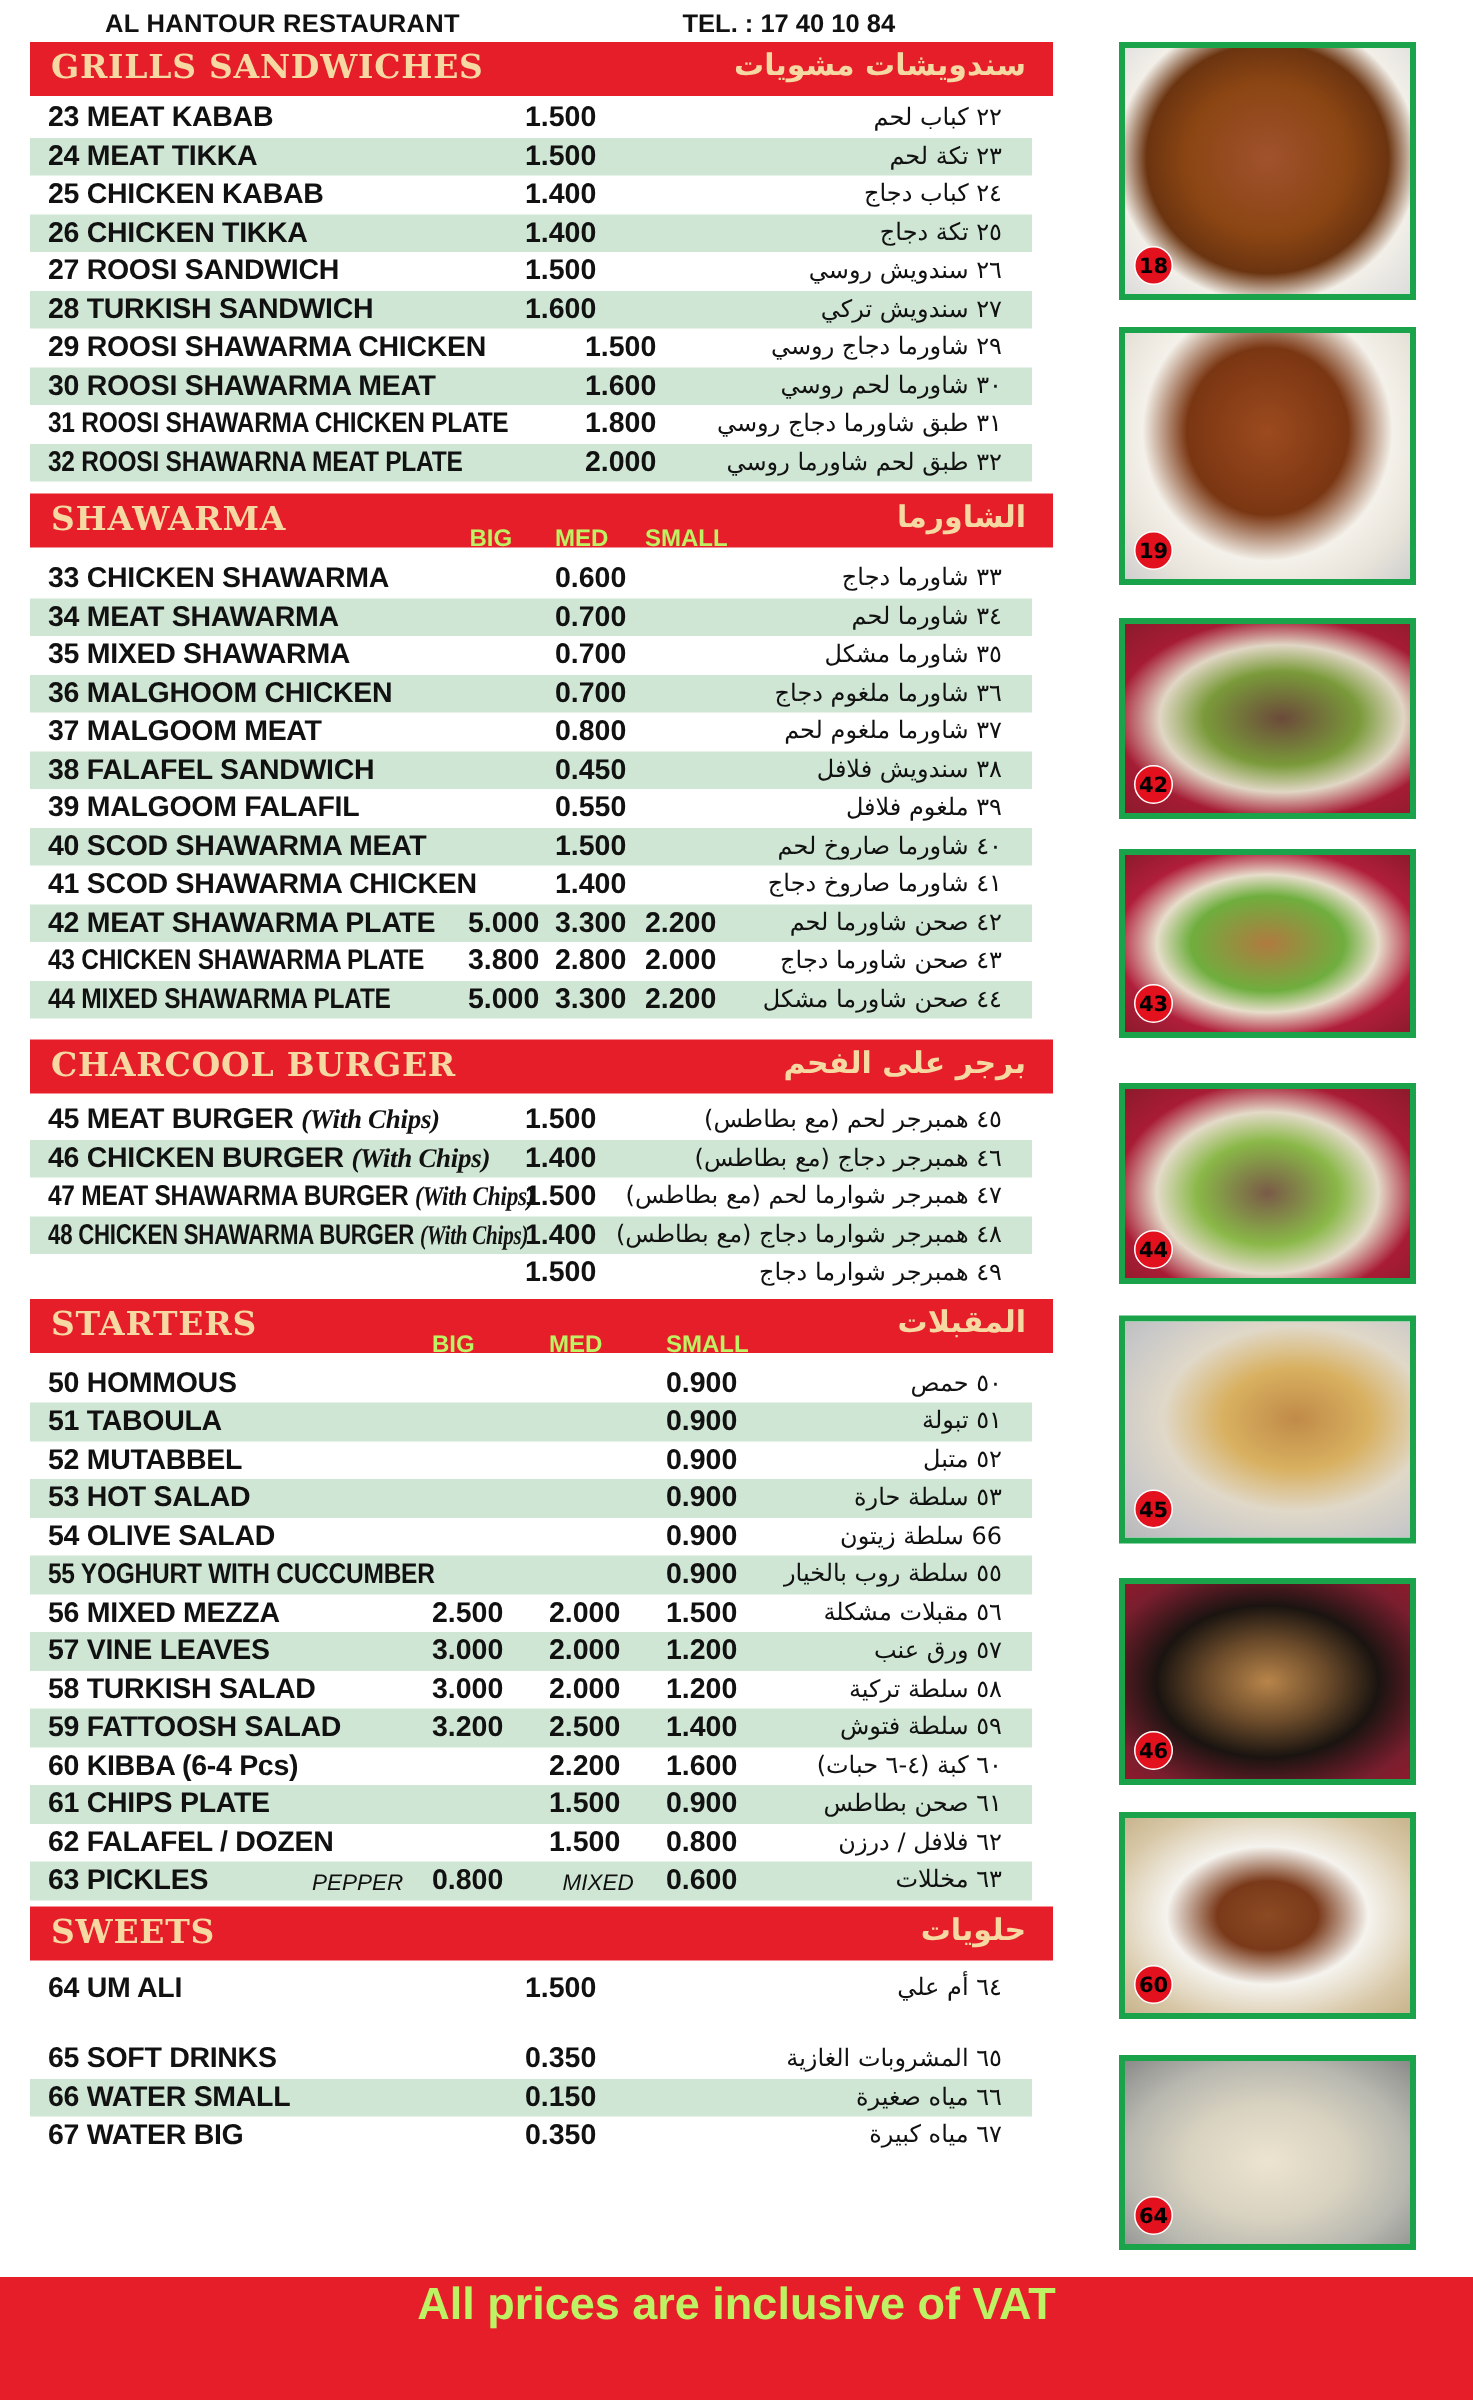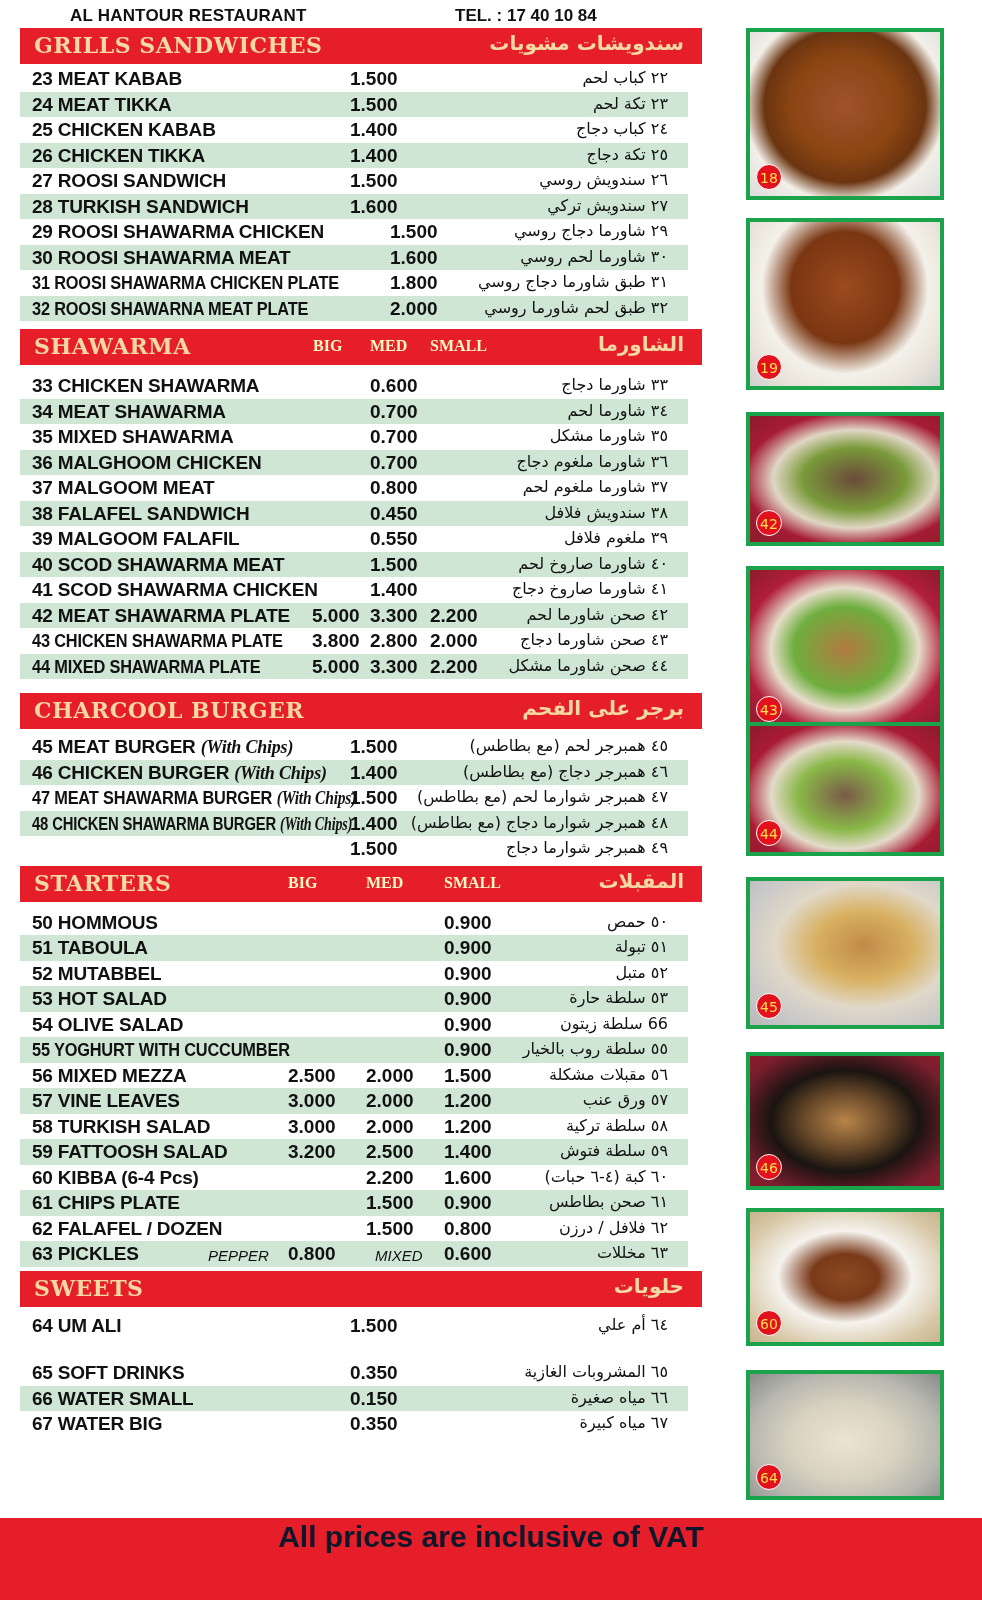--- a/index.html
+++ b/index.html
@@ -8,43 +8,43 @@
 
   .top-header { position: absolute; left: 0; top: 4px; width: 700px; height: 22px; }
   .top-header .name { position: absolute; left: 70px; top: 2px; font-weight: bold; font-size: 17px; letter-spacing: 0.2px; }
   .top-header .tel { position: absolute; left: 455px; top: 2px; font-weight: bold; font-size: 17px; }
 
   .menu { position: absolute; left: 20px; top: 28px; width: 682px; }
 
   .sec-head { position: relative; height: 36px; background: #e61e2a; color: #f7d9a0; }
   .sec-head .en { position: absolute; left: 14px; top: 4px; font-family: "DejaVu Serif", serif; font-weight: bold; font-size: 22px; letter-spacing: 0.5px; color: #f5d8a2; }
   .sec-head .ar { position: absolute; right: 18px; top: 3px; font-family: "DejaVu Sans", sans-serif; font-weight: bold; font-size: 20px; color: #f5d8a2; direction: rtl; }
-  .sec-head .col { position: absolute; top: 8px; font-family: Liberation Serif, serif; font-weight: bold; font-size: 16px; color: #fef9c3; }
+  .sec-head .col { position: absolute; top: 22px; font-family: Liberation Sans, sans-serif; font-weight: bold; font-size: 16px; color: #bef264; }
 
   .rows { padding-top: 2px; }
   .row { position: relative; height: 25.5px; width: 668px; }
   .row.alt { background: #cfe6d4; }
   .row .en { position: absolute; left: 12px; top: 2px; font-weight: bold; font-size: 19px; white-space: nowrap; letter-spacing: -0.2px; }
   .row .en .note { font-family: "Liberation Serif", serif; font-style: italic; font-weight: bold; font-size: 18px; }
   .row .en.narrow { transform: scaleX(0.86); transform-origin: left center; }
   .row .en.narrower { transform: scaleX(0.78); transform-origin: left center; }
   .row .p { position: absolute; top: 2px; font-weight: bold; font-size: 19px; }
   .row .lbl { position: absolute; top: 6px; font-weight: normal; font-style: italic; font-size: 15px; }
   .row .ar { position: absolute; right: 20px; top: 2px; font-family: "DejaVu Sans", sans-serif; font-size: 16px; direction: rtl; white-space: nowrap; }
 
   .gap-sm { height: 8px; }
   .gap-md { height: 14px; }
 
   .photos { position: absolute; left: 746px; top: 28px; width: 198px; }
   .photo { position: absolute; left: 0; width: 198px; border: 4px solid #1aa34a; overflow: hidden; }
   .photo .img { position: absolute; inset: 0; }
-  .photo .badge { position: absolute; left: 6px; bottom: 6px; width: 26px; height: 26px; border-radius: 50%; background: #e3101d; color: #fde047; font-size: 14px; line-height: 26px; text-align: center; border: 1px solid #fff; font-family: "DejaVu Sans", sans-serif; }
+  .photo .badge { position: absolute; left: 6px; bottom: 6px; width: 26px; height: 26px; border-radius: 50%; background: #e3101d; color: #000000; font-size: 14px; line-height: 26px; text-align: center; border: 1px solid #fff; font-family: "DejaVu Sans", sans-serif; font-weight: bold; }
 
   .footer { position: absolute; left: 0; top: 1518px; width: 982px; height: 82px; background: #e61e2a; }
-  .footer .txt { position: absolute; left: 0; right: 0; top: 2px; text-align: center; color: #0f172a; font-weight: bold; font-size: 30px; }
+  .footer .txt { position: absolute; left: 0; right: 0; top: 2px; text-align: center; color: #bef264; font-weight: bold; font-size: 30px; }
 </style>
 </head>
 <body>
 
 <div class="top-header">
   <span class="name">AL HANTOUR RESTAURANT</span>
   <span class="tel">TEL. : 17 40 10 84</span>
 </div>
 
 <div class="menu">
@@ -354,21 +354,21 @@
       <div class="badge">18</div>
     </div>
     <div class="photo" style="top:190px;height:172px">
       <div class="img" style="background:radial-gradient(ellipse at 50% 40%, #9c4a1e 0%, #7a3612 40%, #f4f1ea 62%, #e8e4da 80%, #cfcfcf 100%)"></div>
       <div class="badge">19</div>
     </div>
     <div class="photo" style="top:384px;height:134px">
       <div class="img" style="background:radial-gradient(ellipse at 55% 50%, #6b4a3a 0%, #7a9a3a 35%, #e0d6c4 55%, #a51c34 75%, #8d1a2c 100%)"></div>
       <div class="badge">42</div>
     </div>
-    <div class="photo" style="top:538px;height:166px">
+    <div class="photo" style="top:538px;height:126px">
       <div class="img" style="background:radial-gradient(ellipse at 50% 50%, #b07a40 0%, #6fae3e 38%, #e6ddca 55%, #b01e3a 75%, #8d1a2c 100%)"></div>
       <div class="badge">43</div>
     </div>
     <div class="photo" style="top:694px;height:134px">
       <div class="img" style="background:radial-gradient(ellipse at 50% 55%, #7a5a48 0%, #8ab848 35%, #e3dac8 55%, #a81c34 75%, #8d1a2c 100%)"></div>
       <div class="badge">44</div>
     </div>
     <div class="photo" style="top:849px;height:152px">
       <div class="img" style="background:radial-gradient(ellipse at 60% 45%, #c08a48 0%, #d8b060 30%, #e0d8c8 55%, #c8c8c8 80%, #b8b8b8 100%)"></div>
       <div class="badge">45</div>

